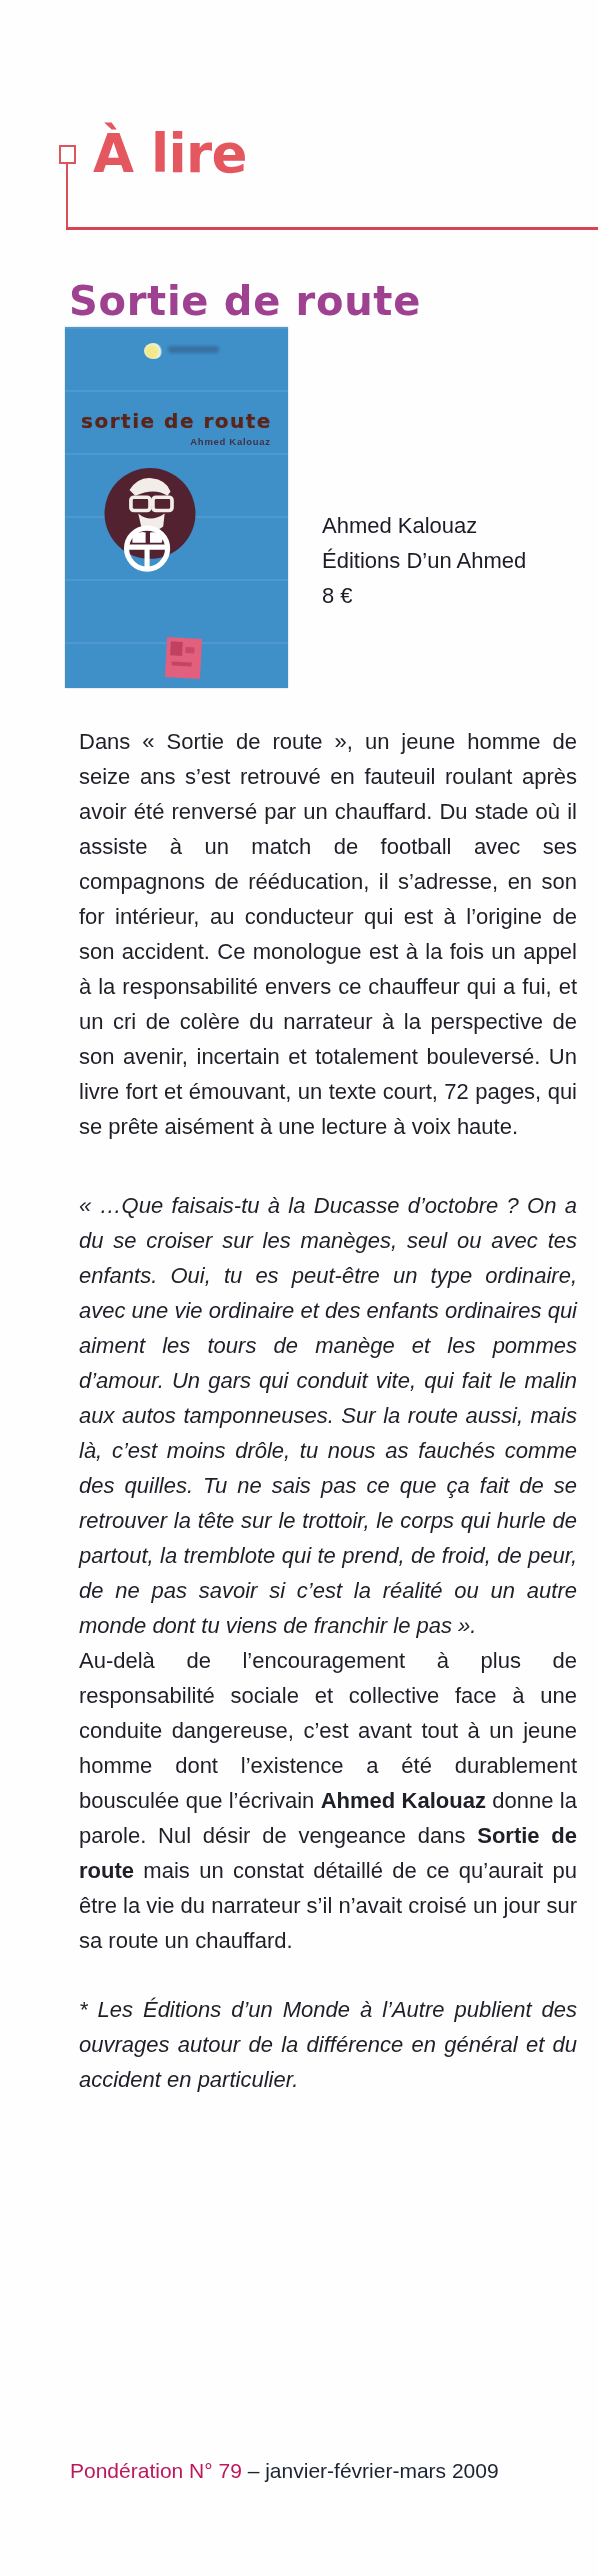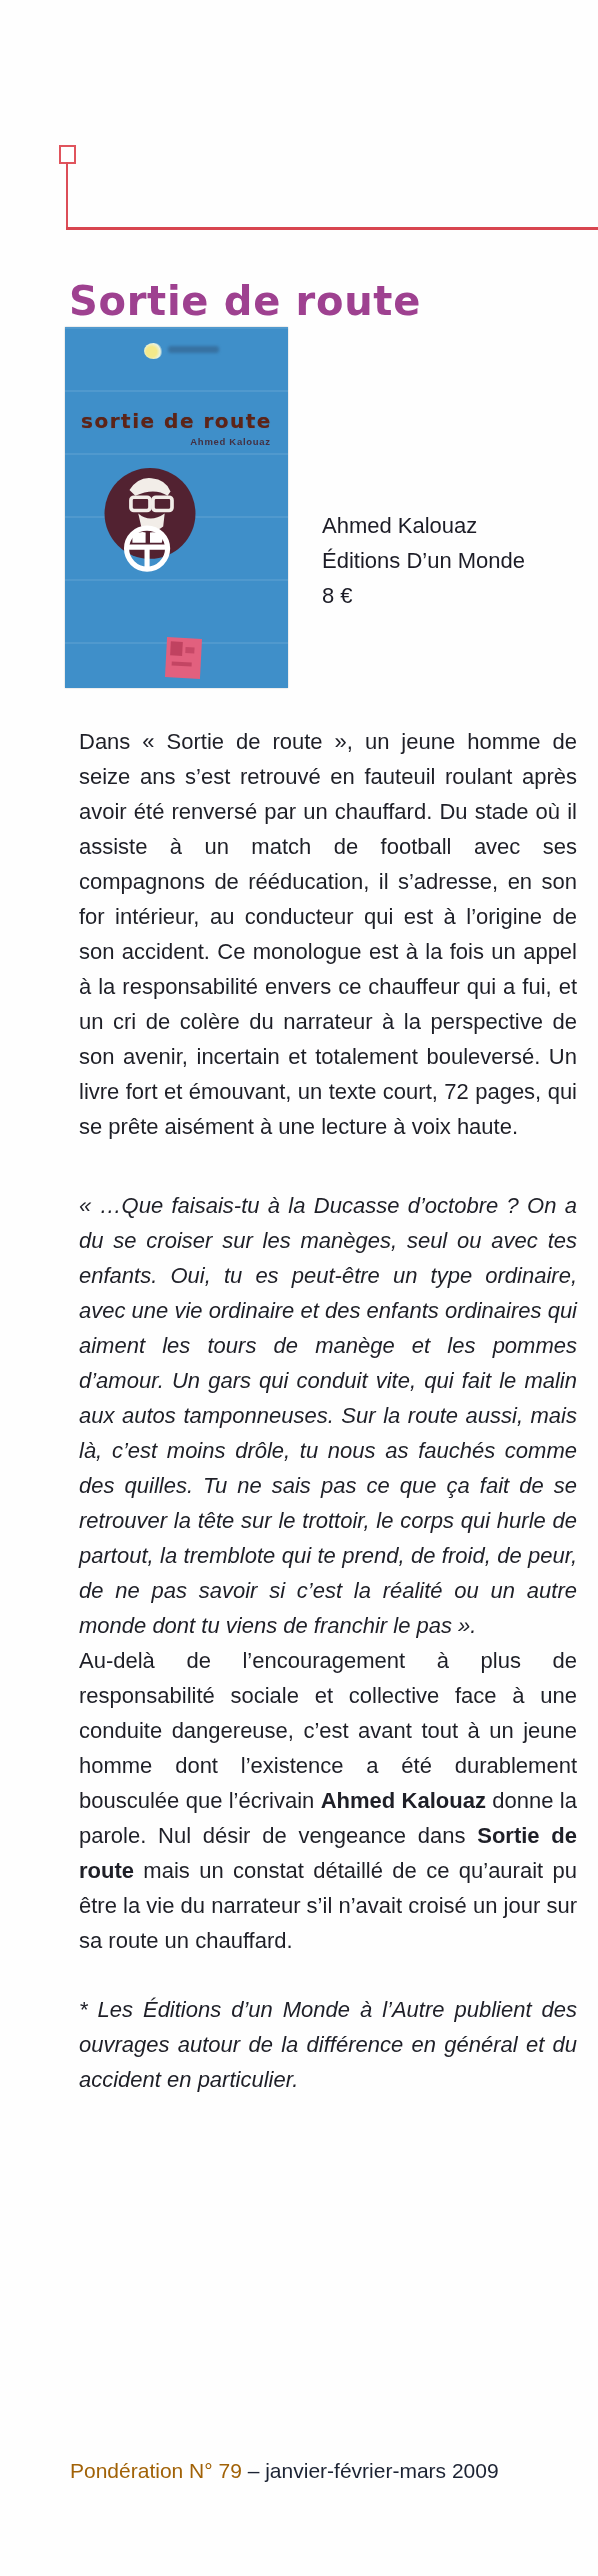--- a/index.html
+++ b/index.html
@@ -113,31 +113,32 @@
   .article-body .analysis{}
   .article-body .footnote{margin-top:34px;font-style:italic;}
   .bold{font-weight:bold;}
 
   
   .page-footer{
     position:absolute;left:70px;top:2459px;
     font-size:21px;
     white-space:nowrap;
   }
-  .footer-magazine{color:#a16207;}
+  .footer-magazine{color:#be185d;}
   .footer-issue{color:#1c2333;margin-top:23px;}
 </style>
 </head>
 <body>
 
 <div id="page">
 
   <div class="marker-square"></div>
   <div class="rule-vertical"></div>
   <div class="rule-horizontal"></div>
+  <div class="section-header">À lire</div>
 
   <div class="article-title">Sortie de route</div>
 
   <div class="book-cover">
     <div class="cover-logo"></div>
     <div class="cover-logo-smudge"></div>
     <div class="cover-title">sortie de route</div>
     <div class="cover-author">Ahmed Kalouaz</div>
     <div class="cover-illustration">
       <svg width="94" height="110" viewBox="0 0 128 150">
@@ -161,21 +162,21 @@
     </div>
     <div class="cover-sticker">
       <div class="mark1"></div>
       <div class="mark2"></div>
       <div class="mark3"></div>
     </div>
   </div>
 
   <div class="book-info">
     <div>Ahmed Kalouaz</div>
-    <div>Éditions D’un Monde</div>
+    <div>Éditions D’un Ahmed</div>
     <div>8 €</div>
   </div>
 
   <div class="article-body">
     <p class="review">Dans « Sortie de route », un jeune homme de seize ans s’est retrouvé en fauteuil roulant après avoir été renversé par un chauffard. Du stade où il assiste à un match de football avec ses compagnons de rééducation, il s’adresse, en son for intérieur, au conducteur qui est à l’origine de son accident. Ce monologue est à la fois un appel à la responsabilité envers ce chauffeur qui a fui, et un cri de colère du narrateur à la perspective de son avenir, incertain et totalement bouleversé. Un livre fort et émouvant, un texte court, 72 pages, qui se prête aisément à une lecture à voix haute.</p>
     <p class="quote">« …Que faisais-tu à la Ducasse d’octobre ? On a du se croiser sur les manèges, seul ou avec tes enfants. Oui, tu es peut-être un type ordinaire, avec une vie ordinaire et des enfants ordinaires qui aiment les tours de manège et les pommes d’amour. Un gars qui conduit vite, qui fait le malin aux autos tamponneuses. Sur la route aussi, mais là, c’est moins drôle, tu nous as fauchés comme des quilles. Tu ne sais pas ce que ça fait de se retrouver la tête sur le trottoir, le corps qui hurle de partout, la tremblote qui te prend, de froid, de peur, de ne pas savoir si c’est la réalité ou un autre monde dont tu viens de franchir le pas ».</p>
     <p class="analysis"><span>Au-delà de l’encouragement à plus de responsabilité sociale et collective face à une conduite dangereuse, c’est avant tout à un jeune homme dont l’existence a été durablement bousculée que l’écrivain </span><span class="bold">Ahmed Kalouaz</span><span> donne la parole. Nul désir de vengeance dans </span><span class="bold">Sortie de route</span><span> mais un constat détaillé de ce qu’aurait pu être la vie du narrateur s’il n’avait croisé un jour sur sa route un chauffard.</span></p>
     <p class="footnote">* Les Éditions d’un Monde à l’Autre publient des ouvrages autour de la différence en général et du accident en particulier.</p>
   </div>
 

